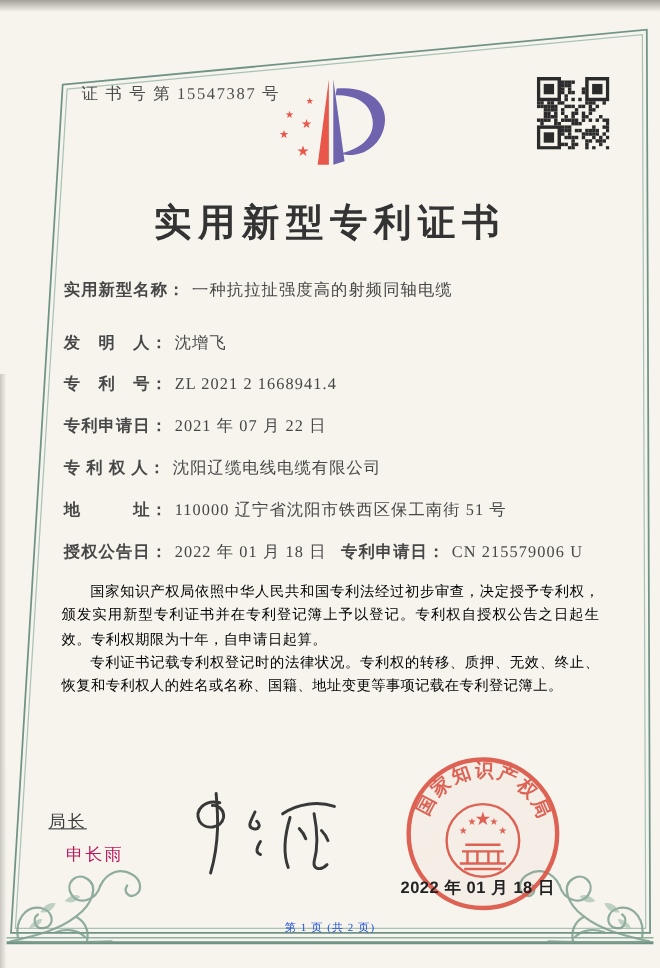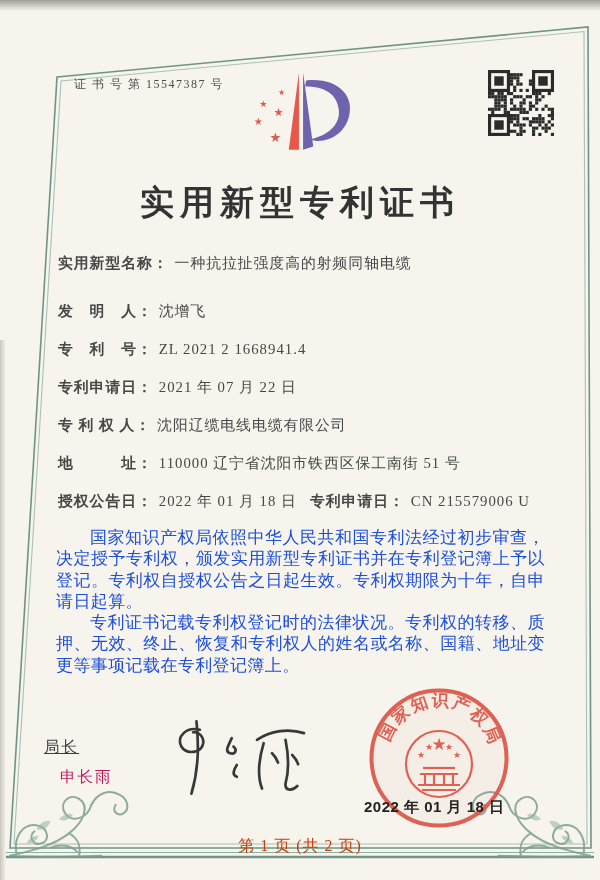--- a/index.html
+++ b/index.html
@@ -9,45 +9,45 @@
     font-family:"Liberation Serif","DejaVu Serif",serif;
     color:#454545;
   }
   .abs{position:absolute;}
   
   .shadow-top{left:0;top:0;width:600px;height:11px;
     background:linear-gradient(#a39f99,rgba(163,159,153,0));}
   .shadow-left{left:0;top:340px;width:6px;height:540px;
     background:linear-gradient(90deg,rgba(98,95,90,.30),rgba(98,95,90,0));}
   
-  .cert-no{left:74px;top:76px;font-size:12px;letter-spacing:1.5px;color:#4c4c4c;}
+  .cert-no{left:74px;top:76px;font-size:15px;letter-spacing:1.5px;color:#4c4c4c;}
   .logo{left:245px;top:64px;width:112px;height:96px;}
   .qr{left:488px;top:70px;width:66px;height:66px;}
   .title{left:0;right:0;top:180px;text-align:center;font-size:34px;
     letter-spacing:6px;font-weight:700;color:#333;}
   
   .frow{left:58px;font-size:14.8px;letter-spacing:1px;color:#474747;white-space:nowrap;}
   .frow .flabel{margin-right:6px;font-weight:bold;}
   .grant-no{position:absolute;left:252px;top:0;}
   
-  .paras{left:56px;top:527px;width:489px;font-size:17px;line-height:21.3px;
-    text-align:justify;color:#1d4ed8;letter-spacing:.4px;}
+  .paras{left:56px;top:527px;width:489px;font-size:13px;line-height:21.3px;
+    text-align:justify;color:#000000;letter-spacing:.4px;}
   .paras p{margin:0;text-indent:2em;}
   
   .role{left:44px;top:737px;font-size:15.5px;color:#3d3d3d;letter-spacing:2px;text-decoration:underline;}
   .name{left:60px;top:767px;font-size:15.5px;color:#be185d;letter-spacing:2px;}
   .sig{left:156px;top:718px;width:170px;height:84px;}
   
   .seal{left:363px;top:682px;width:152px;height:152px;opacity:.93;}
   .seal-date{left:364px;top:798px;width:160px;font-size:15px;font-weight:700;
     font-family:"Liberation Sans","DejaVu Sans",sans-serif;
     color:#222;letter-spacing:.5px;white-space:nowrap;}
   
-  .footer{left:0;right:0;top:836px;text-align:center;font-size:16px;
-    color:#c2410c;letter-spacing:1px;}
+  .footer{left:0;right:0;top:836px;text-align:center;font-size:10px;
+    color:#1d4ed8;letter-spacing:1px;}
   .flourish{width:132px;height:102px;}
   .flourish.left{left:6px;top:758px;}
   .flourish.right{left:462px;top:758px;transform:scaleX(-1);}
   svg{display:block;}
 </style>
 </head>
 <body>
 
 <div class="abs shadow-top"></div>
 <div class="abs shadow-left"></div>

